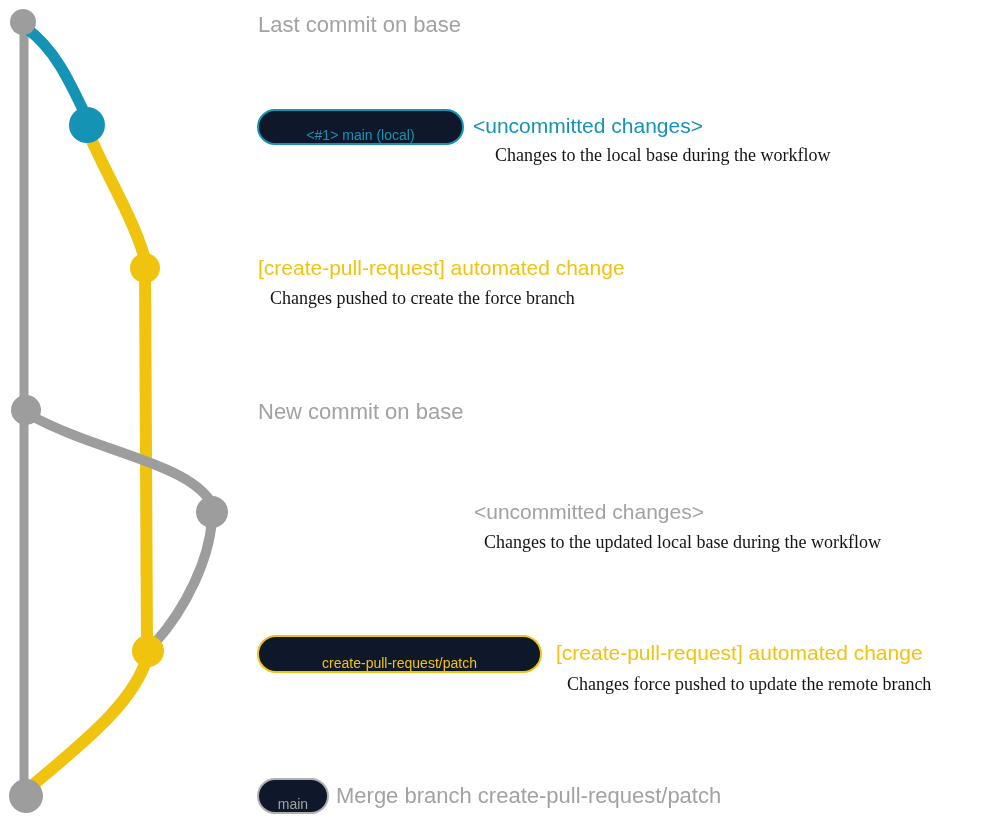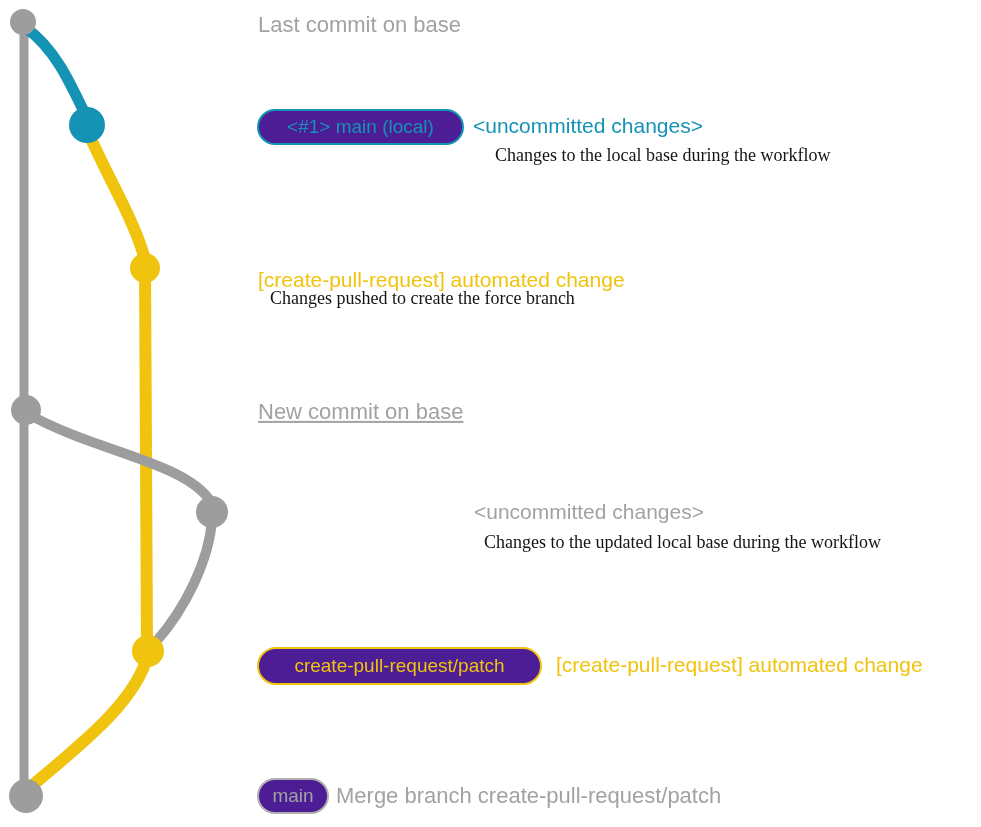--- a/index.html
+++ b/index.html
@@ -20,30 +20,30 @@
   }
   .sans { font-size: 21px; }
   .annot { font-size: 22px; }
   .serif {
     font-family: "Liberation Serif", serif;
     font-size: 18px;
     color: #141414;
   }
   .gray   { color: #a2a2a2; }
   .blue   { color: #1593b5; }
-  .yellow { color: #f0c30f; margin-top: 12px; }
+  .yellow { color: #f0c30f; }
   .badge {
     display: inline-flex;
-    align-items: center;
+    align-items: flex-end;
     justify-content: center;
     border: 2px solid;
     border-radius: 19px;
     box-sizing: border-box;
-    font-size: 19px;
-    background: #4c1d95;
+    font-size: 14px;
+    background: #0f172a;
   }
   .badge.gray   { border-color: #b0b0b0; color: #a2a2a2; }
   .badge.blue   { border-color: #1593b5; color: #1593b5; }
   .badge.yellow { border-color: #f0c30f; color: #f0c30f; }
 </style>
 </head>
 <body>
 
 <div class="canvas">
 
@@ -73,28 +73,29 @@
 
   <div class="abs badge blue" style="left:257px; top:127px; width:207px; height:36px;">
     <span>&lt;#1&gt; main (local)</span>
   </div>
   <div class="abs sans blue" style="left:473px; top:126px;">&lt;uncommitted changes&gt;</div>
   <div class="abs serif" style="left:495px; top:156px;">Changes to the local base during the workflow</div>
 
   <div class="abs sans yellow" style="left:258px; top:268px;">[create-pull-request] automated change</div>
   <div class="abs serif" style="left:270px; top:299px;">Changes pushed to create the force branch</div>
 
-  <div class="abs annot gray" style="left:258px; top:412px;text-decoration:underline;">New commit on base</div>
+  <div class="abs annot gray" style="left:258px; top:412px;">New commit on base</div>
 
   <div class="abs sans gray" style="left:474px; top:512px;">&lt;uncommitted changes&gt;</div>
   <div class="abs serif" style="left:484px; top:543px;">Changes to the updated local base during the workflow</div>
 
   <div class="abs badge yellow" style="left:257px; top:654px; width:285px; height:38px;">
     <span>create-pull-request/patch</span>
   </div>
   <div class="abs sans yellow" style="left:556px; top:653px;">[create-pull-request] automated change</div>
+  <div class="abs serif" style="left:567px; top:685px;">Changes force pushed to update the remote branch</div>
 
   <div class="abs badge gray" style="left:257px; top:796px; width:72px; height:36px;">
     <span>main</span>
   </div>
   <div class="abs annot gray" style="left:336px; top:796px;">Merge branch create-pull-request/patch</div>
 
 </div>
 
 </body></html>

